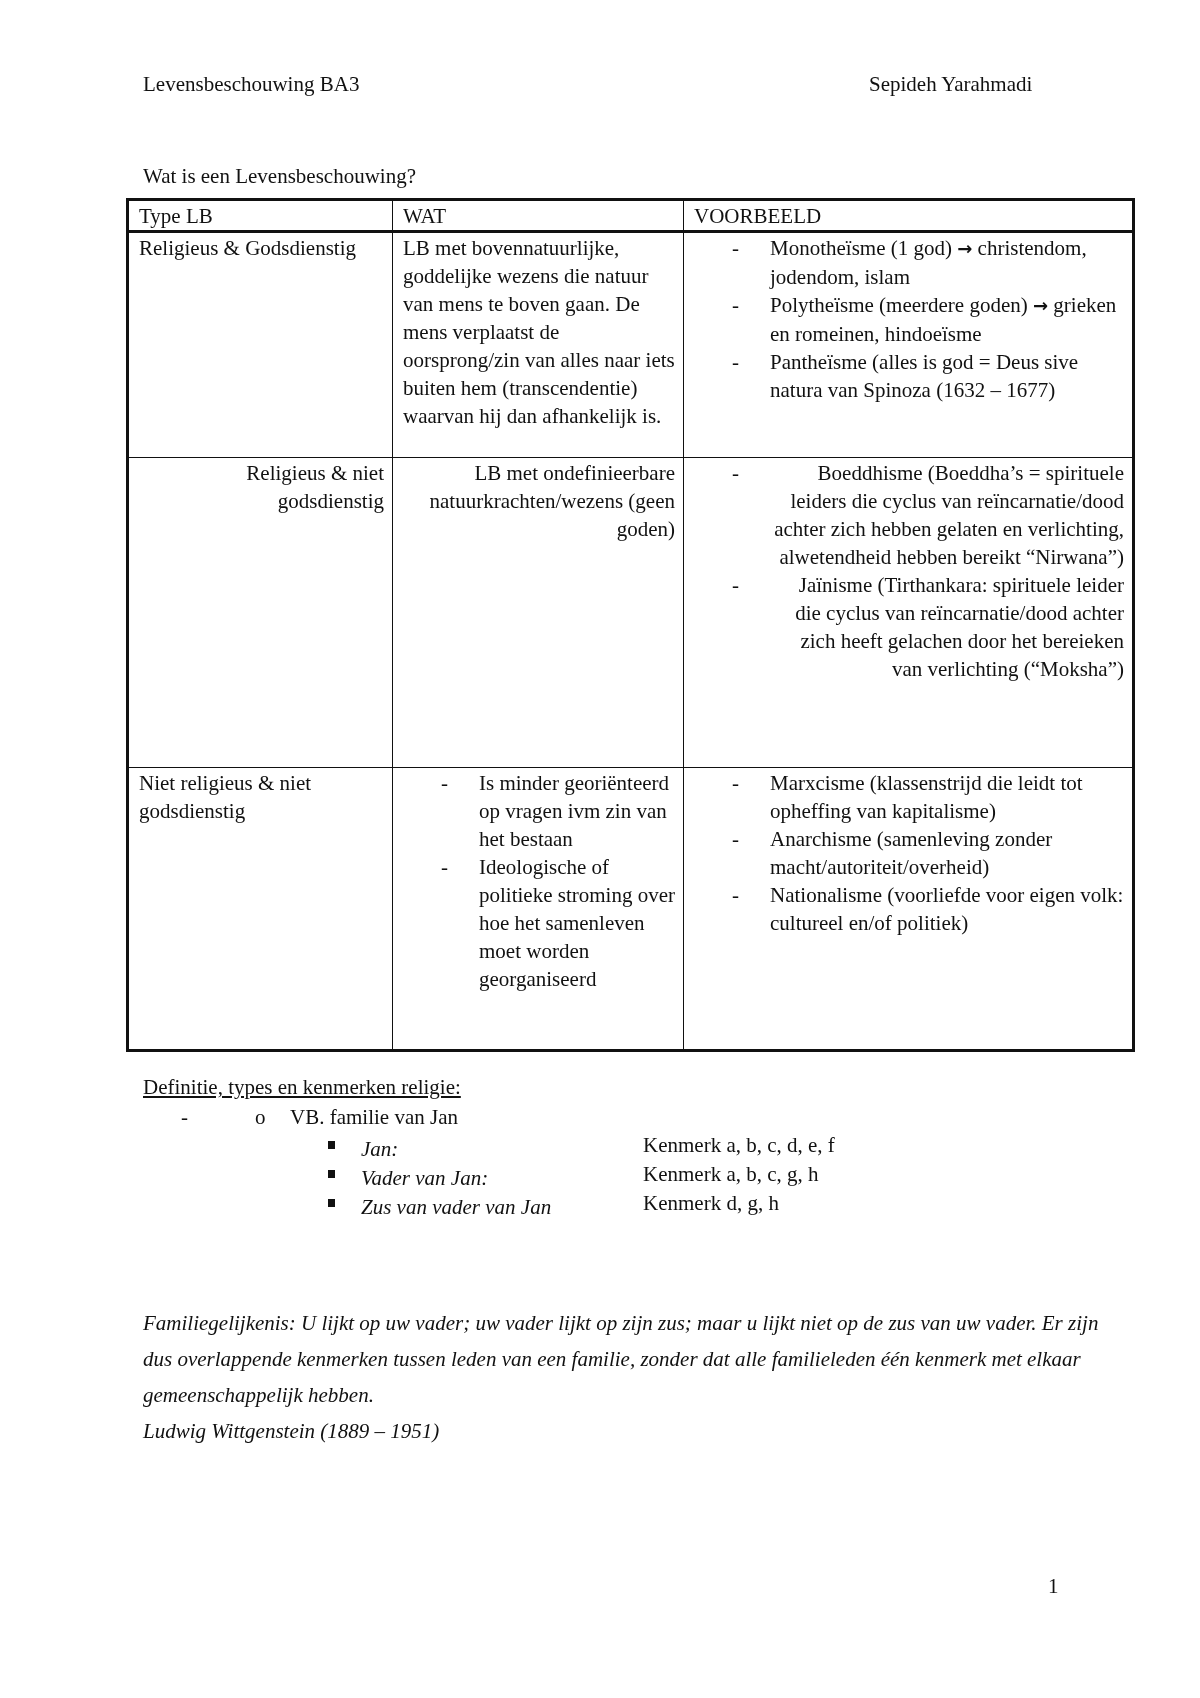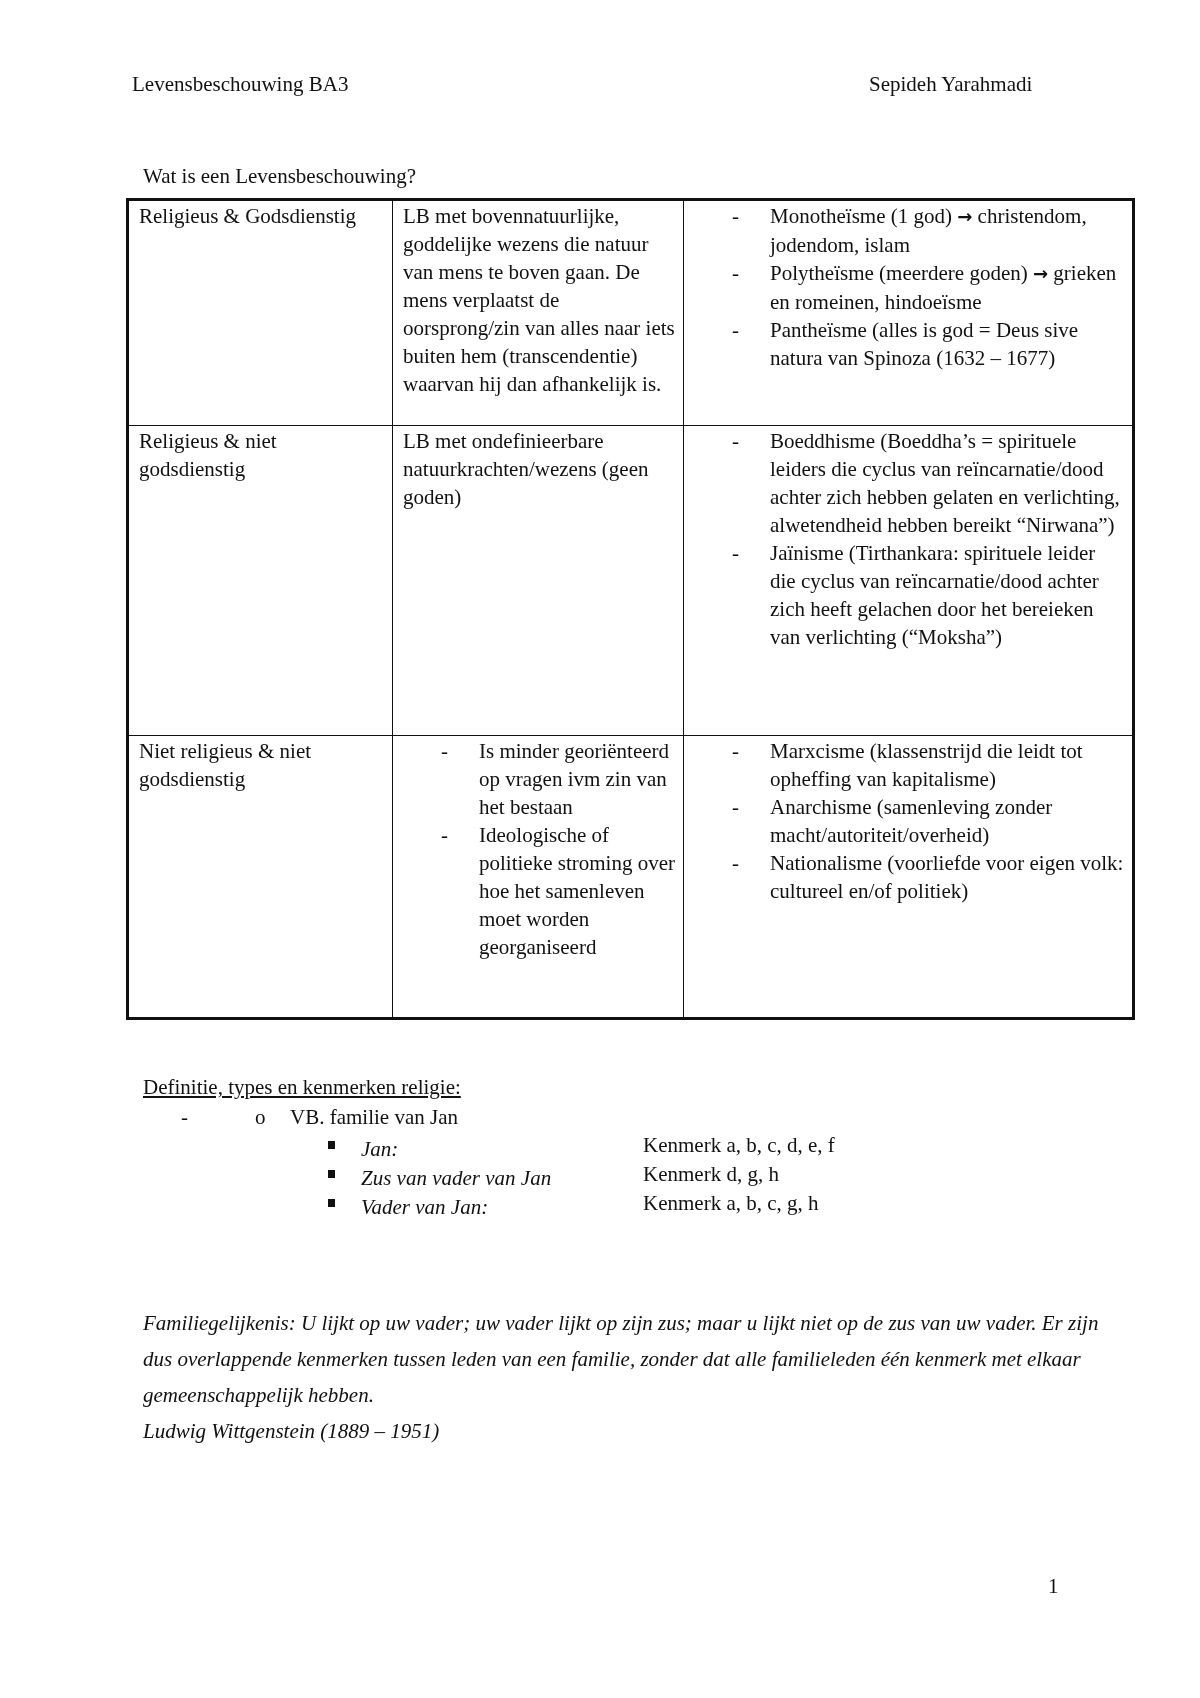--- a/index.html
+++ b/index.html
@@ -3,21 +3,21 @@
 <meta charset="utf-8">
 <style>
   html, body { margin: 0; padding: 0; background: #ffffff; }
   body {
     width: 1200px; height: 1698px; position: relative; overflow: hidden;
     font-family: "Liberation Serif", "DejaVu Serif", serif;
     color: #111111;
     font-size: 21px;
   }
   .abs { position: absolute; white-space: nowrap; }
-  .header-left { left: 132px; top: 72px; }
+  .header-left { left: 143px; top: 72px; }
   .header-right { left: 869px; top: 72px; }
   .section-title { left: 143px; top: 144px; margin-top: 20px; }
 
   table.lb {
     position: absolute; left: 126px; top: 198px;
     width: 1006px; border-collapse: collapse;
     border: 3px solid #111;
     table-layout: fixed;
   }
   table.lb td, table.lb th {
@@ -28,21 +28,21 @@
     text-align: left;
     line-height: 28px;
     font-size: 21px;
     white-space: normal;
   }
   table.lb tr.head th { border-bottom: 3px solid #111; height: 26px; }
   col.c1 { width: 265px; }
   col.c2 { width: 291px; }
   col.c3 { width: 450px; }
   tr.r1 td { height: 223px; }
-  tr.r2 td { height: 308px; }
+  tr.r2 td { height: 308px; text-align: right; }
   tr.r3 td { height: 280px; }
 
   ul.dash { list-style: none; margin: 0; padding: 0; }
   ul.dash li { position: relative; padding-left: 76px; }
   ul.dash li .dash-mark { position: absolute; left: 38px; top: 0; }
   ul.dash.narrow li { padding-left: 76px; }
 
   .def-title { left: 143px; top: 1075px; text-decoration: underline; }
   .def-list { position: absolute; left: 143px; top: 1103px; width: 960px; line-height: 28px; }
   .def-item { position: relative; padding-left: 72px; }
@@ -65,20 +65,25 @@
 <div class="abs header-right">Sepideh Yarahmadi</div>
 <div class="abs section-title">Wat is een Levensbeschouwing?</div>
 
 <table class="lb">
   <colgroup>
       <col class="c1">
       <col class="c2">
       <col class="c3">
     </colgroup>
   <tbody>
+      <tr class="head">
+    <th>Type LB</th>
+    <th>WAT</th>
+    <th>VOORBEELD</th>
+  </tr>
   <tr class="r1">
     <td>Religieus &amp; Godsdienstig</td>
     <td>LB met bovennatuurlijke, goddelijke wezens die natuur van mens te boven gaan. De mens verplaatst de oorsprong/zin van alles naar iets buiten hem (transcendentie) waarvan hij dan afhankelijk is.</td>
     <td>
       <ul class="dash">
             <li><span class="dash-mark">-</span><span>Monotheïsme (1 god) <span class="arrow">→</span> christendom, jodendom, islam</span></li>
             <li><span class="dash-mark">-</span><span>Polytheïsme (meerdere goden) <span class="arrow">→</span> grieken en romeinen, hindoeïsme</span></li>
             <li><span class="dash-mark">-</span><span>Pantheïsme (alles is god = Deus sive natura van Spinoza (1632 – 1677)</span></li>
           </ul>
     </td>
@@ -121,27 +126,27 @@
     <span class="o-mark">o</span>
     <span>VB. familie van Jan</span>
   </div>
   <div class="sq-item">
     <span class="sq-mark"></span>
     <span class="sq-name">Jan:</span>
     <span class="sq-val">Kenmerk a, b, c, d, e, f</span>
   </div>
   <div class="sq-item">
     <span class="sq-mark"></span>
-    <span class="sq-name">Zus van vader van Jan</span>
-    <span class="sq-val">Kenmerk d, g, h</span>
+    <span class="sq-name">Vader van Jan:</span>
+    <span class="sq-val">Kenmerk a, b, c, g, h</span>
   </div>
   <div class="sq-item">
     <span class="sq-mark"></span>
-    <span class="sq-name">Vader van Jan:</span>
-    <span class="sq-val">Kenmerk a, b, c, g, h</span>
+    <span class="sq-name">Zus van vader van Jan</span>
+    <span class="sq-val">Kenmerk d, g, h</span>
   </div>
 </div>
 
 <div class="quote">
   <div>Familiegelijkenis: U lijkt op uw vader; uw vader lijkt op zijn zus; maar u lijkt niet op de zus van uw vader. Er zijn dus overlappende kenmerken tussen leden van een familie, zonder dat alle familieleden één kenmerk met elkaar gemeenschappelijk hebben.</div>
   <div>Ludwig Wittgenstein (1889 – 1951)</div>
 </div>
 
 <div class="abs page-num">1</div>
 

